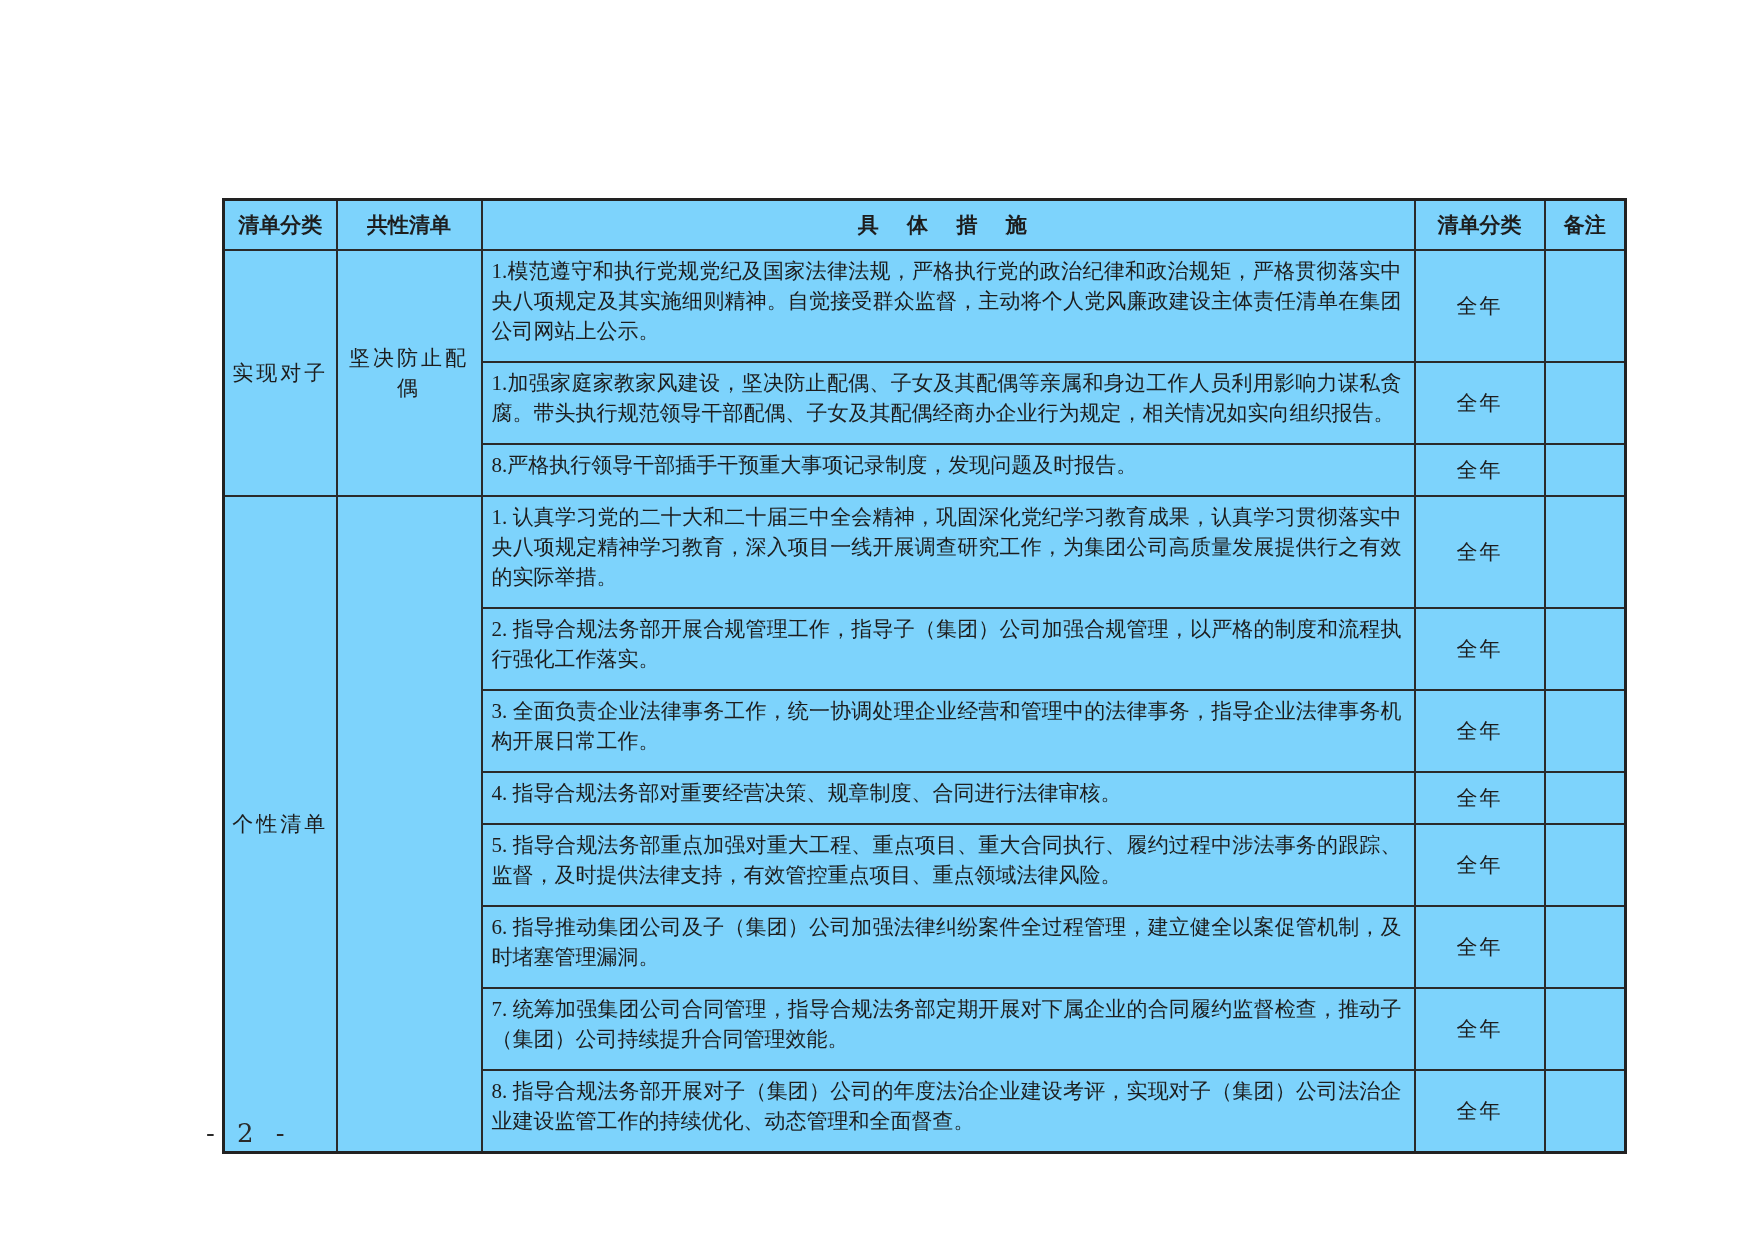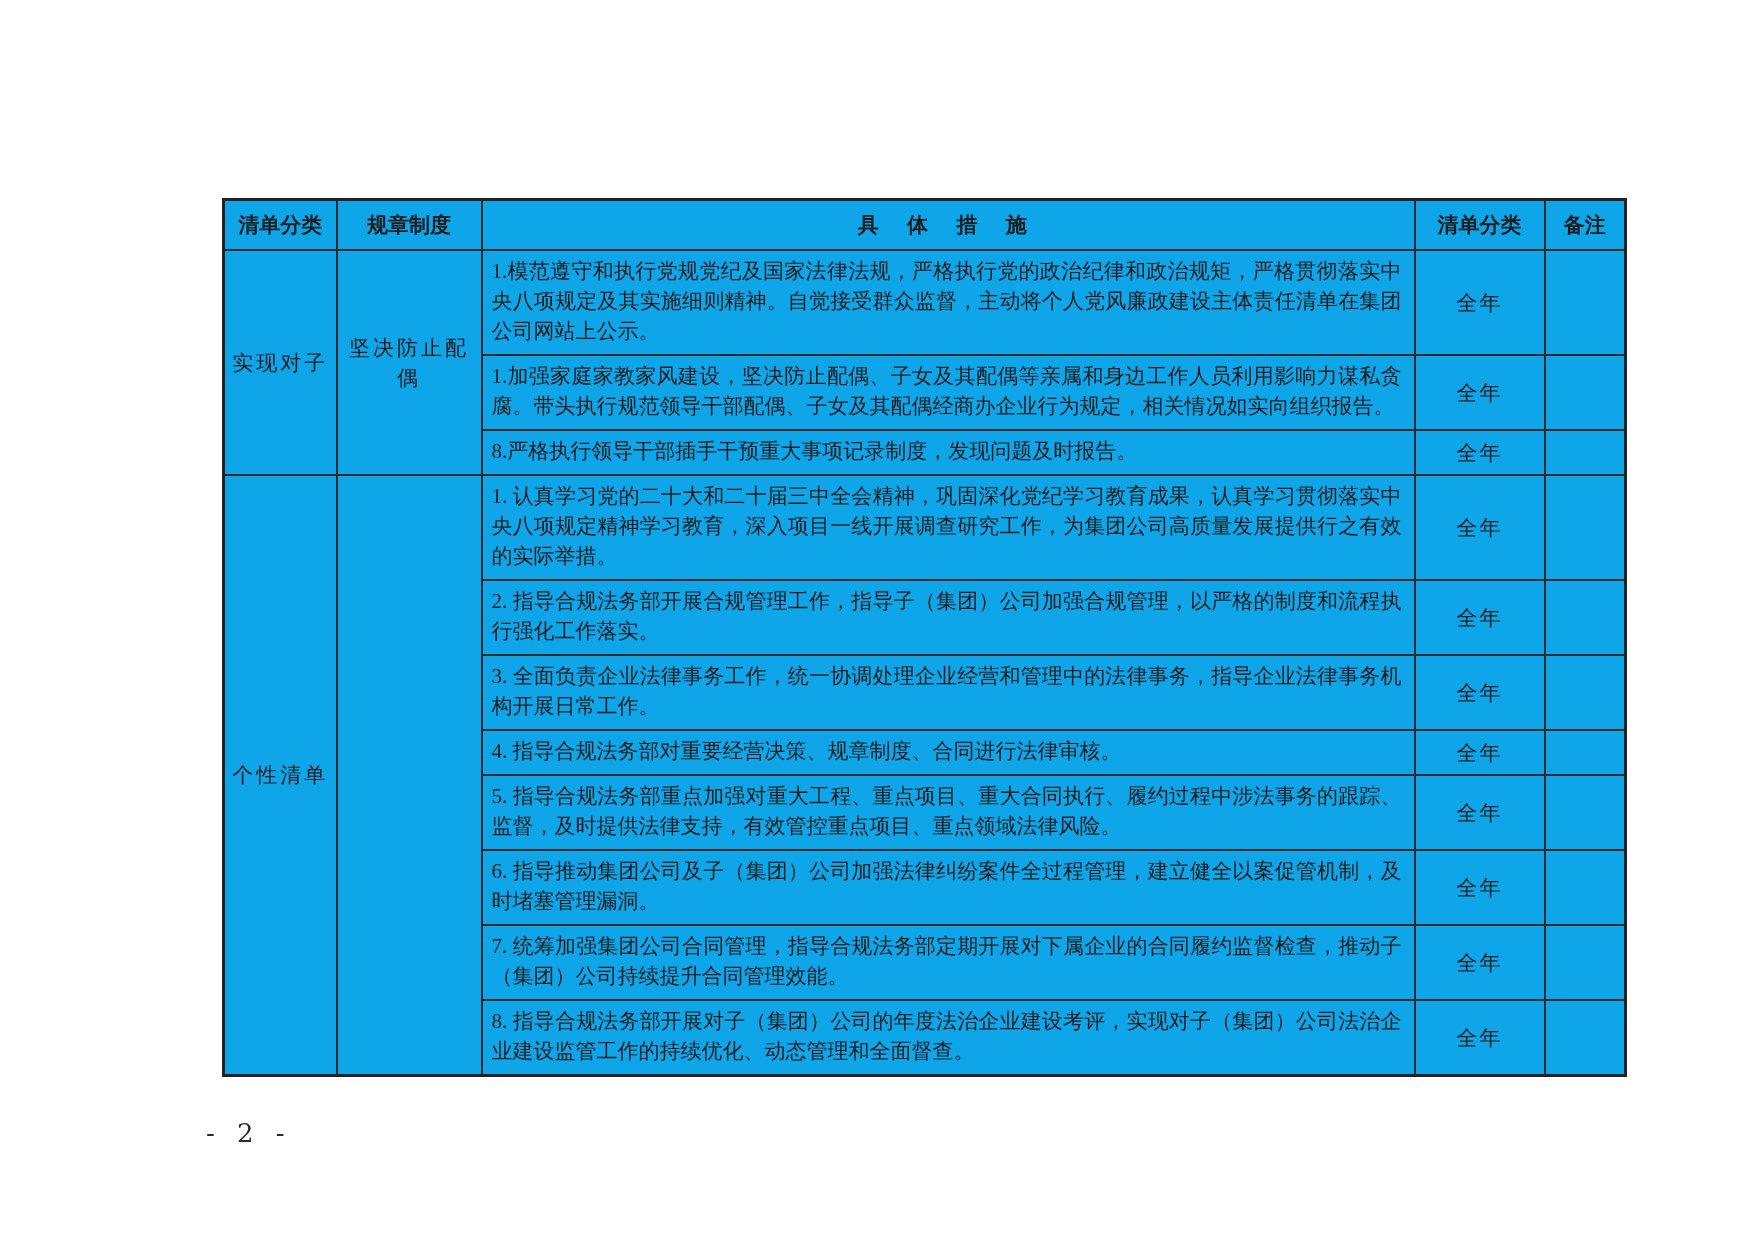--- a/index.html
+++ b/index.html
@@ -29,21 +29,21 @@
   table.resp-table col.c-measure  { width: 933px; }
   table.resp-table col.c-deadline { width: 130px; }
   table.resp-table col.c-remark   { width: 81px; }
 
   table.resp-table th,
   table.resp-table td {
     border: 2px solid #2a2a2a;
     font-size: 21px;
     line-height: 30px;
     color: #1d1d1d;
-    background: #0ea5e9;
+    background: #7dd3fc;
   }
   table.resp-table { border: 3px solid #222; }
 
   thead th {
     height: 44px;
     font-weight: bold;
     font-size: 23px;
     text-align: center;
     vertical-align: middle;
     border-bottom-width: 3px;
@@ -55,21 +55,21 @@
   td.cell-project {
     text-align: center;
     vertical-align: middle;
     font-size: 22px;
     letter-spacing: 3px;
     padding: 4px;
   }
   td.cell-measure {
     text-align: justify;
     vertical-align: middle;
-    padding: 5px 12px 8px 9px;
+    padding: 5px 12px 15px 9px;
   }
   td.cell-deadline {
     text-align: center;
     vertical-align: middle;
     font-size: 22px;
     letter-spacing: 2px;
     padding: 4px;
     margin-left: 48px;
   }
   td.cell-remark { padding: 4px; }
@@ -93,21 +93,21 @@
     <colgroup>
       <col class="c-category">
       <col class="c-project">
       <col class="c-measure">
       <col class="c-deadline">
       <col class="c-remark">
     </colgroup>
     <thead>
       <tr>
         <th>清单分类</th>
-        <th>规章制度</th>
+        <th>共性清单</th>
         <th class="h-measure">具 体 措 施</th>
         <th>清单分类</th>
         <th>备注</th>
       </tr>
     </thead>
     <tbody id="table-body">
         <tr>
           <td class="cell-category" rowspan="3">实现对子</td>
           <td class="cell-project" rowspan="3">坚决防止配偶</td>
           <td class="cell-measure">1.模范遵守和执行党规党纪及国家法律法规，严格执行党的政治纪律和政治规矩，严格贯彻落实中央八项规定及其实施细则精神。自觉接受群众监督，主动将个人党风廉政建设主体责任清单在集团公司网站上公示。</td>

